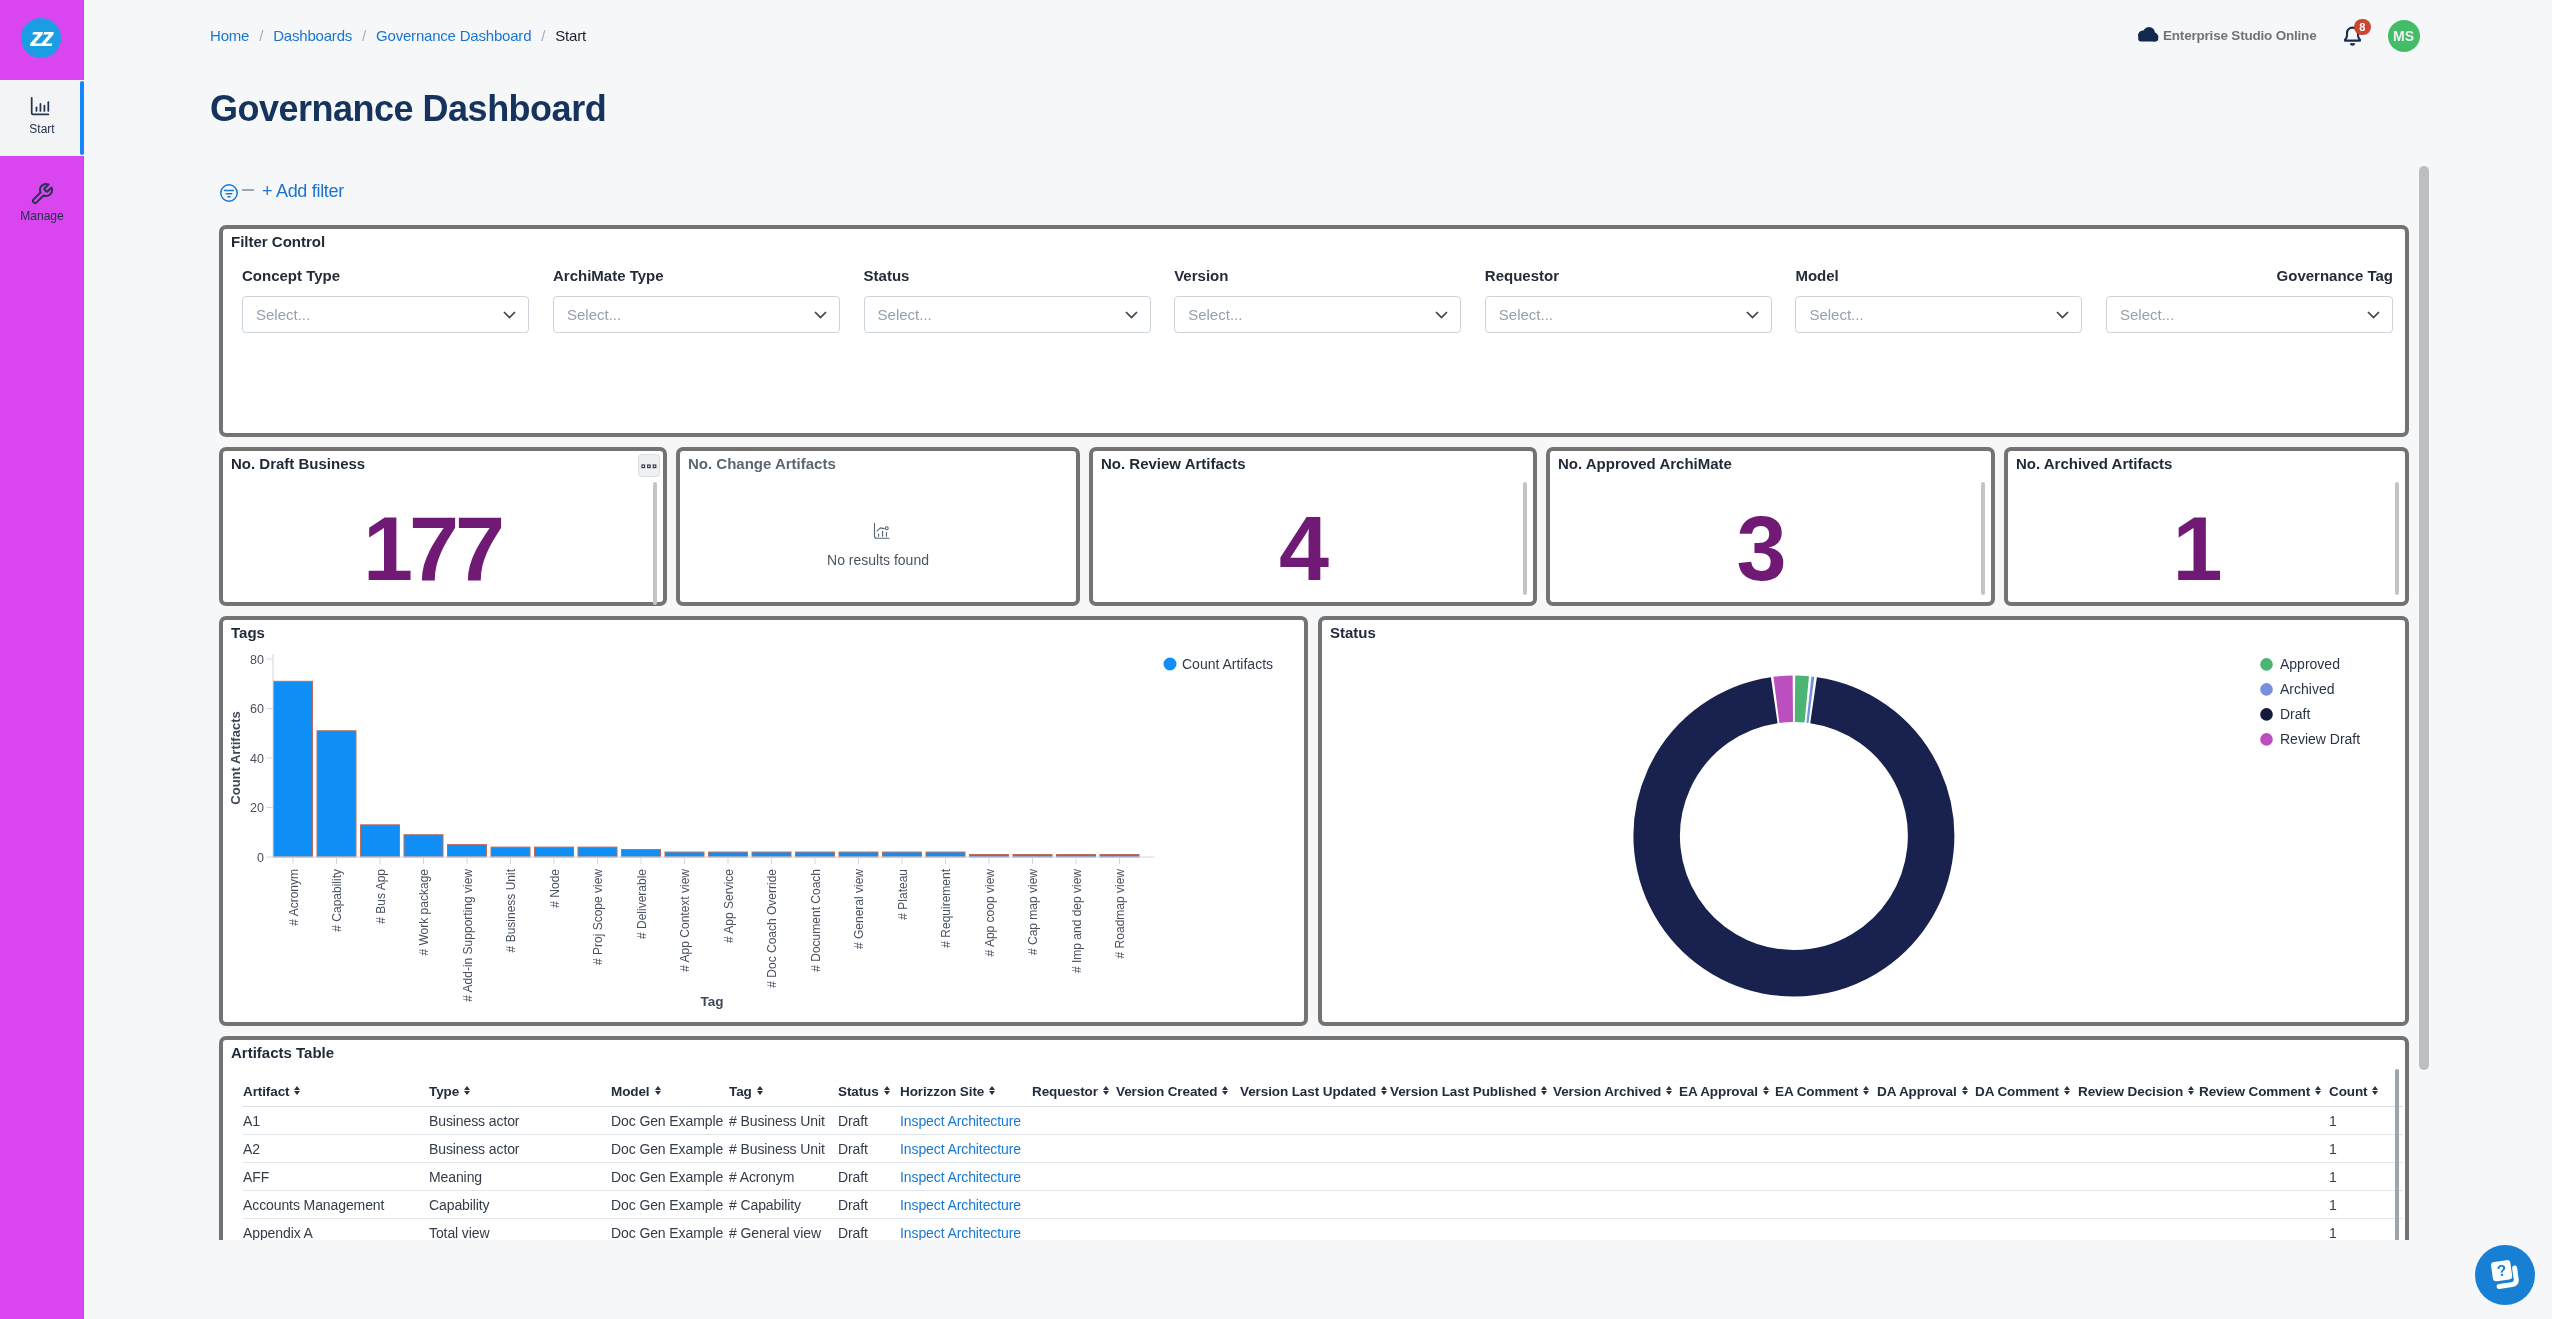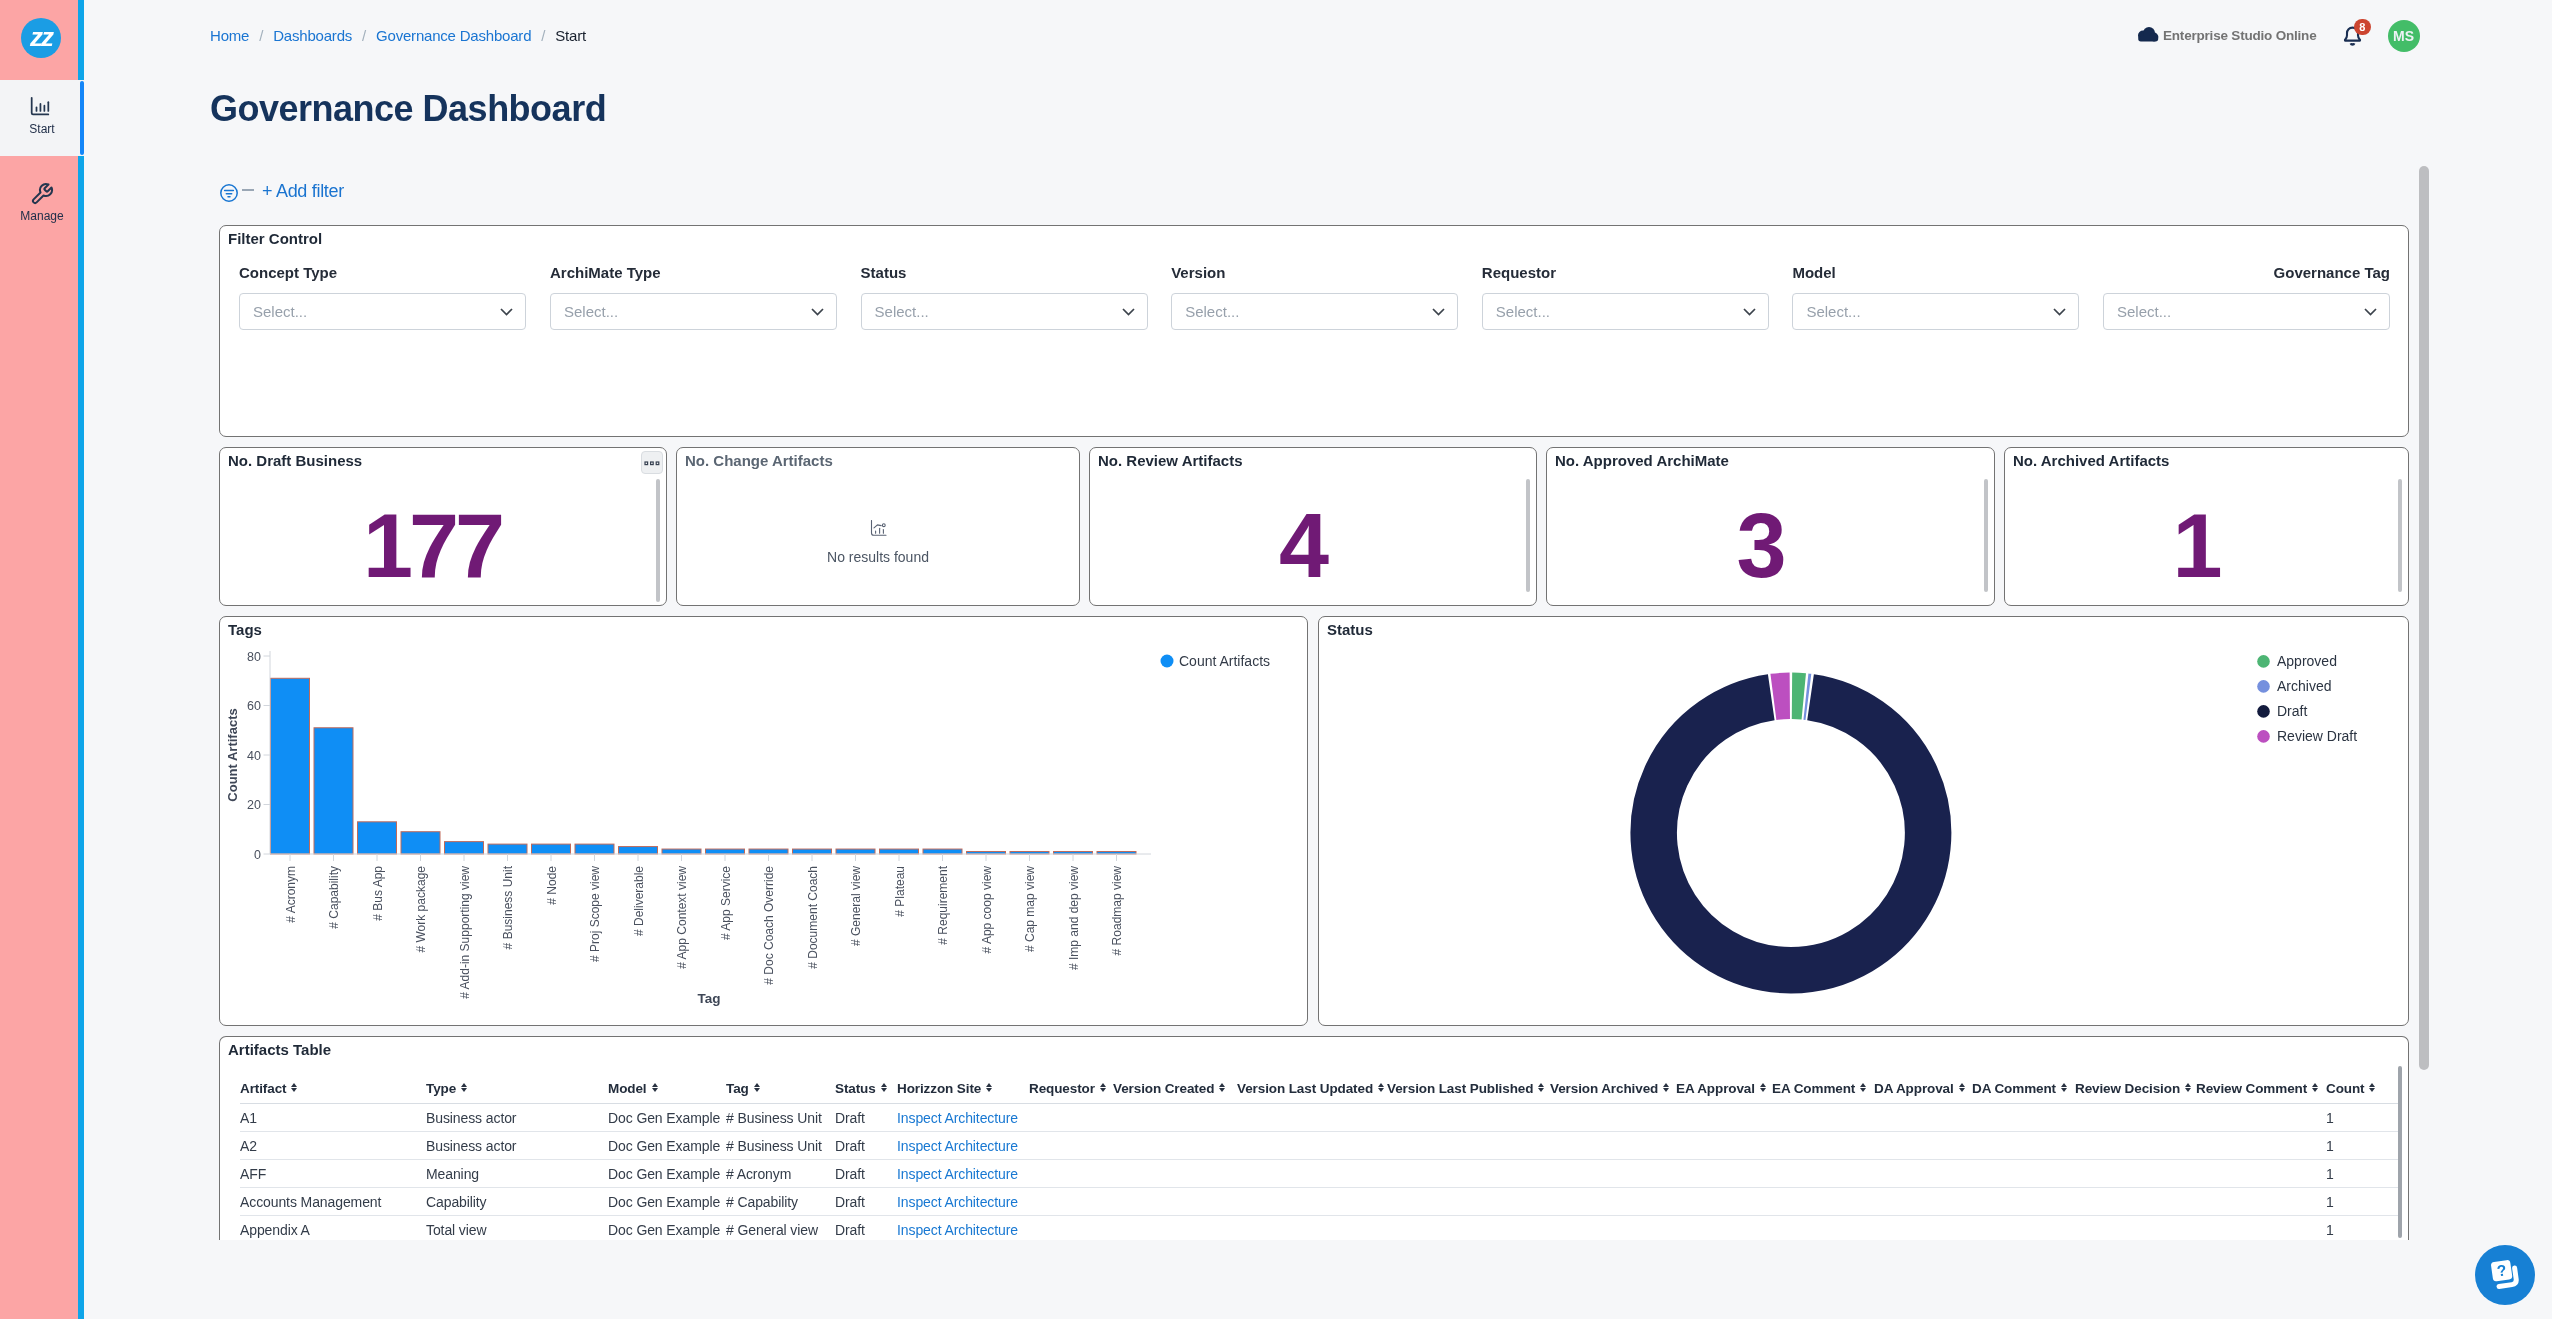--- a/index.html
+++ b/index.html
@@ -1,22 +1,22 @@
 <!DOCTYPE html>
 <html><head>
 <meta charset="utf-8">
 <style>
 *{margin:0;padding:0;box-sizing:border-box;}
 html,body{width:2552px;height:1319px;}
 body{background:#f6f7f9;font-family:"Liberation Sans",sans-serif;position:relative;overflow:hidden;}
 .abs{position:absolute;}
-.card{position:absolute;background:#fff;border:1px solid #737373;border-radius:7px;}
+.card{position:absolute;background:#fff;border:4px solid #737373;border-radius:7px;}
 .ctitle{position:absolute;left:8px;top:4px;font-size:15px;font-weight:700;color:#1f2937;}
 
-#sidebar{position:absolute;left:0;top:0;width:84px;height:1319px;background:#fca5a5;border-right:6px solid #0ea5e9;}
+#sidebar{position:absolute;left:0;top:0;width:84px;height:1319px;background:#d946ef;border-right:1px solid #0ea5e9;}
 #startblk{position:absolute;left:0;top:80px;width:84px;height:76px;background:#f3f4f6;}
 #startblk .bar{position:absolute;right:0;top:1px;width:4px;height:74px;background:#1486f8;border-radius:2px;}
 .navlabel{position:absolute;width:84px;text-align:center;font-size:12px;color:#22304a;}
 
 .crumb{position:absolute;top:26.5px;font-size:15px;letter-spacing:-0.2px;white-space:nowrap;}
 .crumb a{color:#1a75d2;text-decoration:none;}
 .crumb .sep{color:#a3b1bd;padding:0 10px;}
 .crumb .cur{color:#19212e;}
 #title{position:absolute;left:210px;top:88px;font-size:36px;font-weight:700;color:#15335c;letter-spacing:-0.5px;}
 

